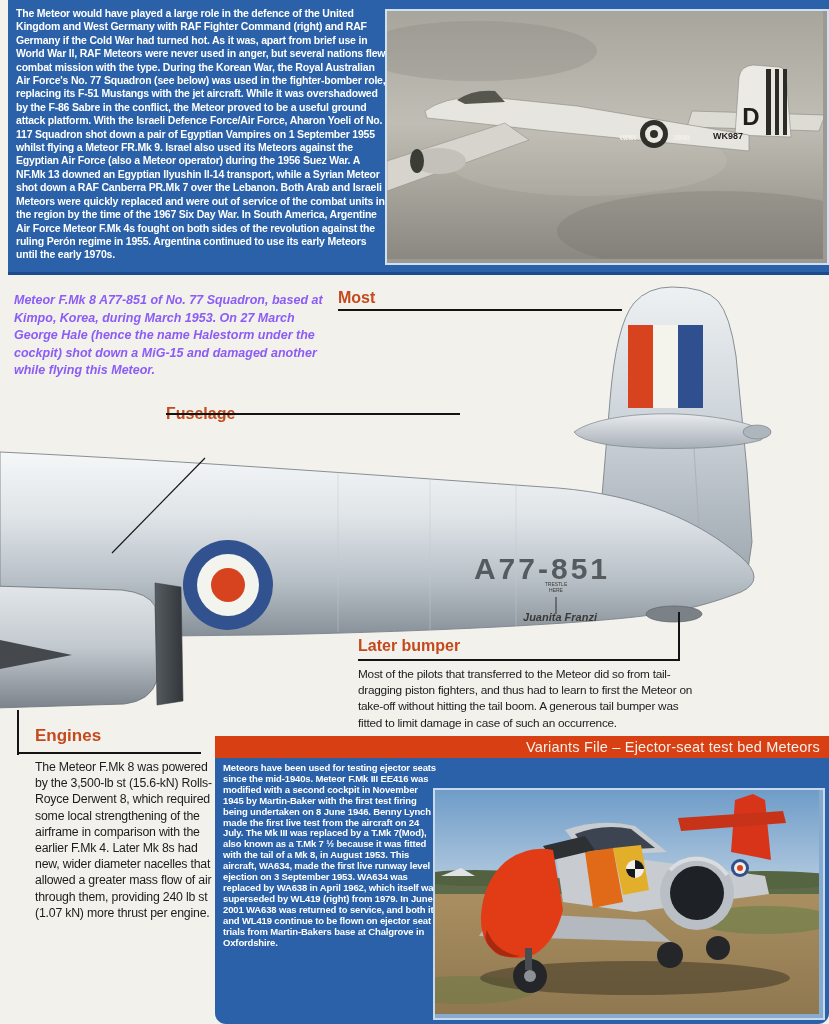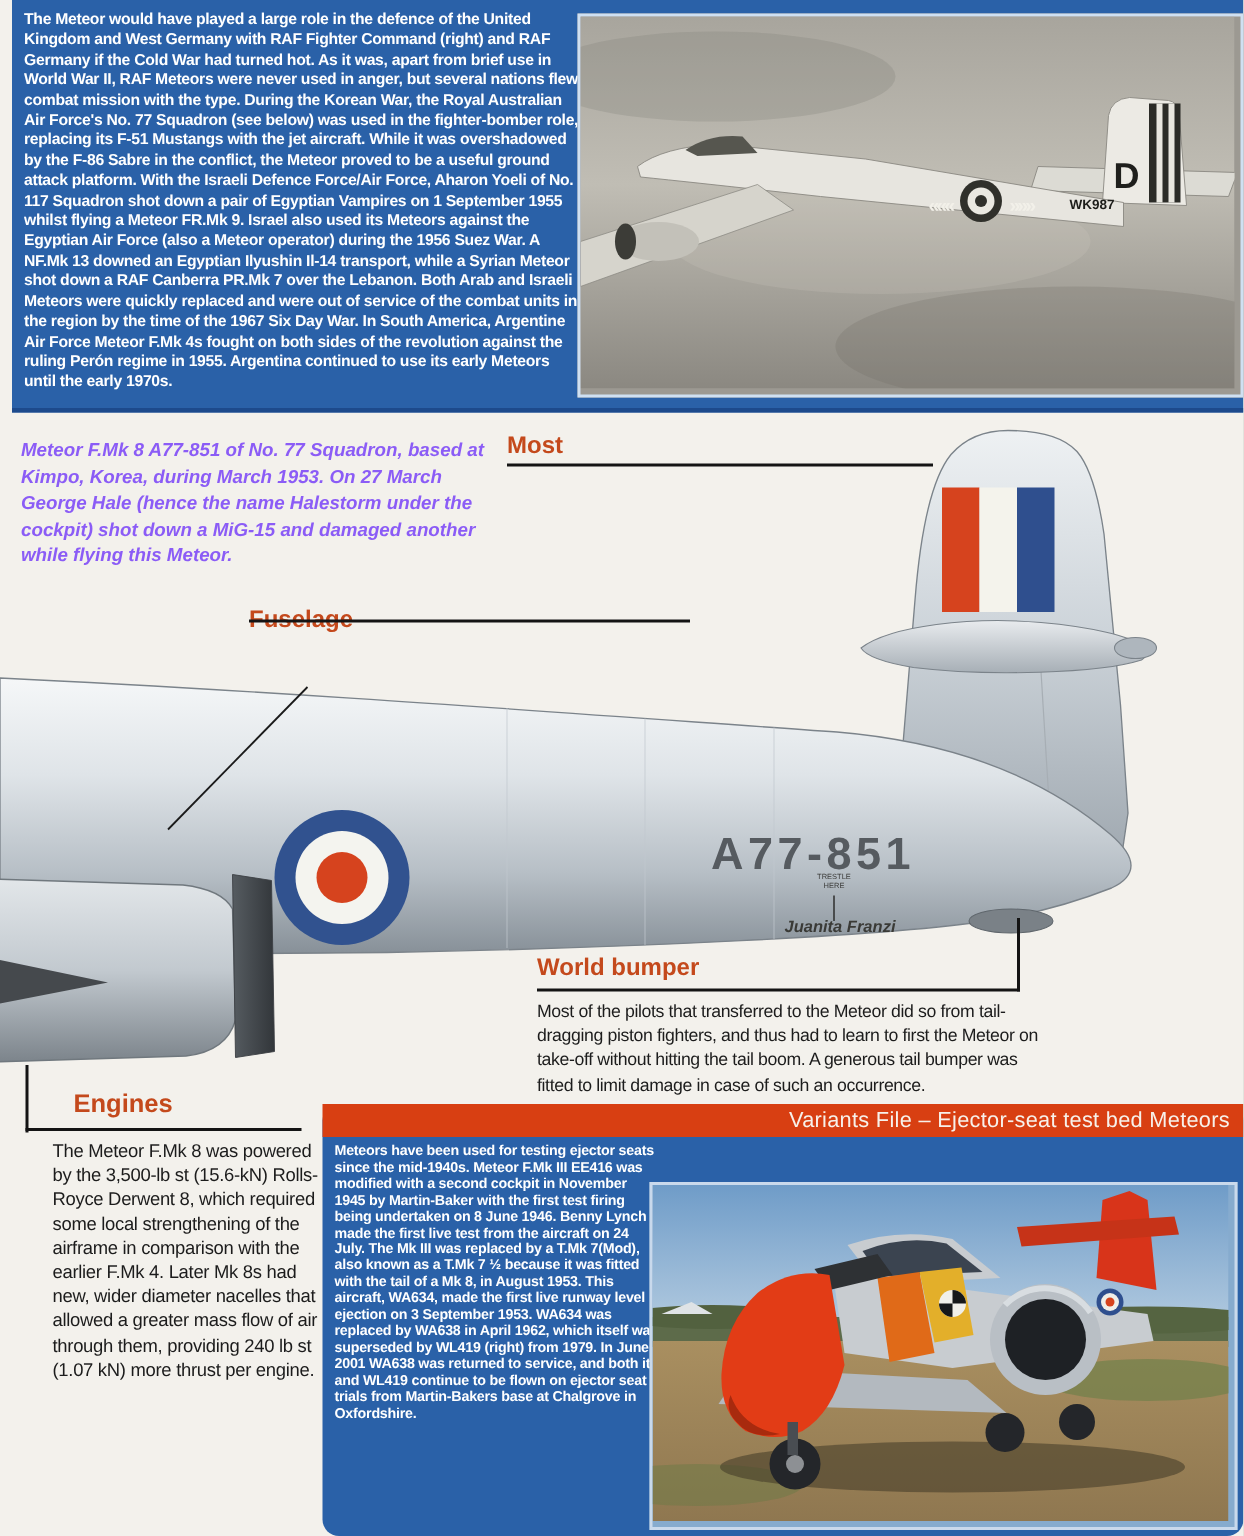--- a/index.html
+++ b/index.html
@@ -150,26 +150,26 @@
     <line x1="205" y1="178" x2="112" y2="273" stroke="#1a1a1a" stroke-width="1.2"></line>
   </svg>
 
   <div class="abs co-head" style="left:338px;top:289px;">Most</div>
   <div class="abs rule" style="left:338px;top:309px;width:284px;height:2px;"></div>
 
   <div class="abs co-head" style="left:166px;top:389px;margin-top:16px;">Fuselage</div>
   <div class="abs rule" style="left:166px;top:413px;width:294px;height:2px;"></div>
 
   <div class="abs rule" style="left:678px;top:612px;width:2px;height:49px;"></div>
-  <div class="abs co-head" style="left:358px;top:637px;">World bumper</div>
+  <div class="abs co-head" style="left:358px;top:637px;">Later bumper</div>
   <div class="abs rule" style="left:358px;top:659px;width:322px;height:2px;"></div>
   <div class="abs co-body" style="left:358px;top:666px;width:346px;">Most of the pilots that transferred to the Meteor did so from tail-dragging piston fighters, and thus had to learn to first the Meteor on take-off without hitting the tail boom. A generous tail bumper was fitted to limit damage in case of such an occurrence.</div>
 
   <div class="abs rule" style="left:17px;top:710px;width:2px;height:45px;"></div>
-  <div class="abs co-head" style="left:35px;top:726px;font-size:17px;margin-left:14px;">Engines</div>
+  <div class="abs co-head" style="left:35px;top:726px;font-size:17px;">Engines</div>
   <div class="abs rule" style="left:17px;top:752px;width:184px;height:2px;"></div>
   <div class="abs engines-body" style="left:35px;top:759px;width:182px;">The Meteor F.Mk 8 was powered by the 3,500-lb st (15.6-kN) Rolls-Royce Derwent 8, which required some local strengthening of the airframe in comparison with the earlier F.Mk 4. Later Mk 8s had new, wider diameter nacelles that allowed a greater mass flow of air through them, providing 240 lb st (1.07 kN) more thrust per engine.</div>
 
   <div class="abs variants-box">
     <div class="abs variants-banner">Variants File – Ejector-seat test bed Meteors</div>
     <div class="abs variants-body">Meteors have been used for testing ejector seats since the mid-1940s. Meteor F.Mk III EE416 was modified with a second cockpit in November 1945 by Martin-Baker with the first test firing being undertaken on 8 June 1946. Benny Lynch made the first live test from the aircraft on 24 July. The Mk III was replaced by a T.Mk 7(Mod), also known as a T.Mk 7 ½ because it was fitted with the tail of a Mk 8, in August 1953. This aircraft, WA634, made the first live runway level ejection on 3 September 1953. WA634 was replaced by WA638 in April 1962, which itself was superseded by WL419 (right) from 1979. In June 2001 WA638 was returned to service, and both it and WL419 continue to be flown on ejector seat trials from Martin-Bakers base at Chalgrove in Oxfordshire.</div>
 
     <div class="abs photo-bottom">
       <svg width="384" height="224" viewBox="0 0 384 224">
         <defs>

